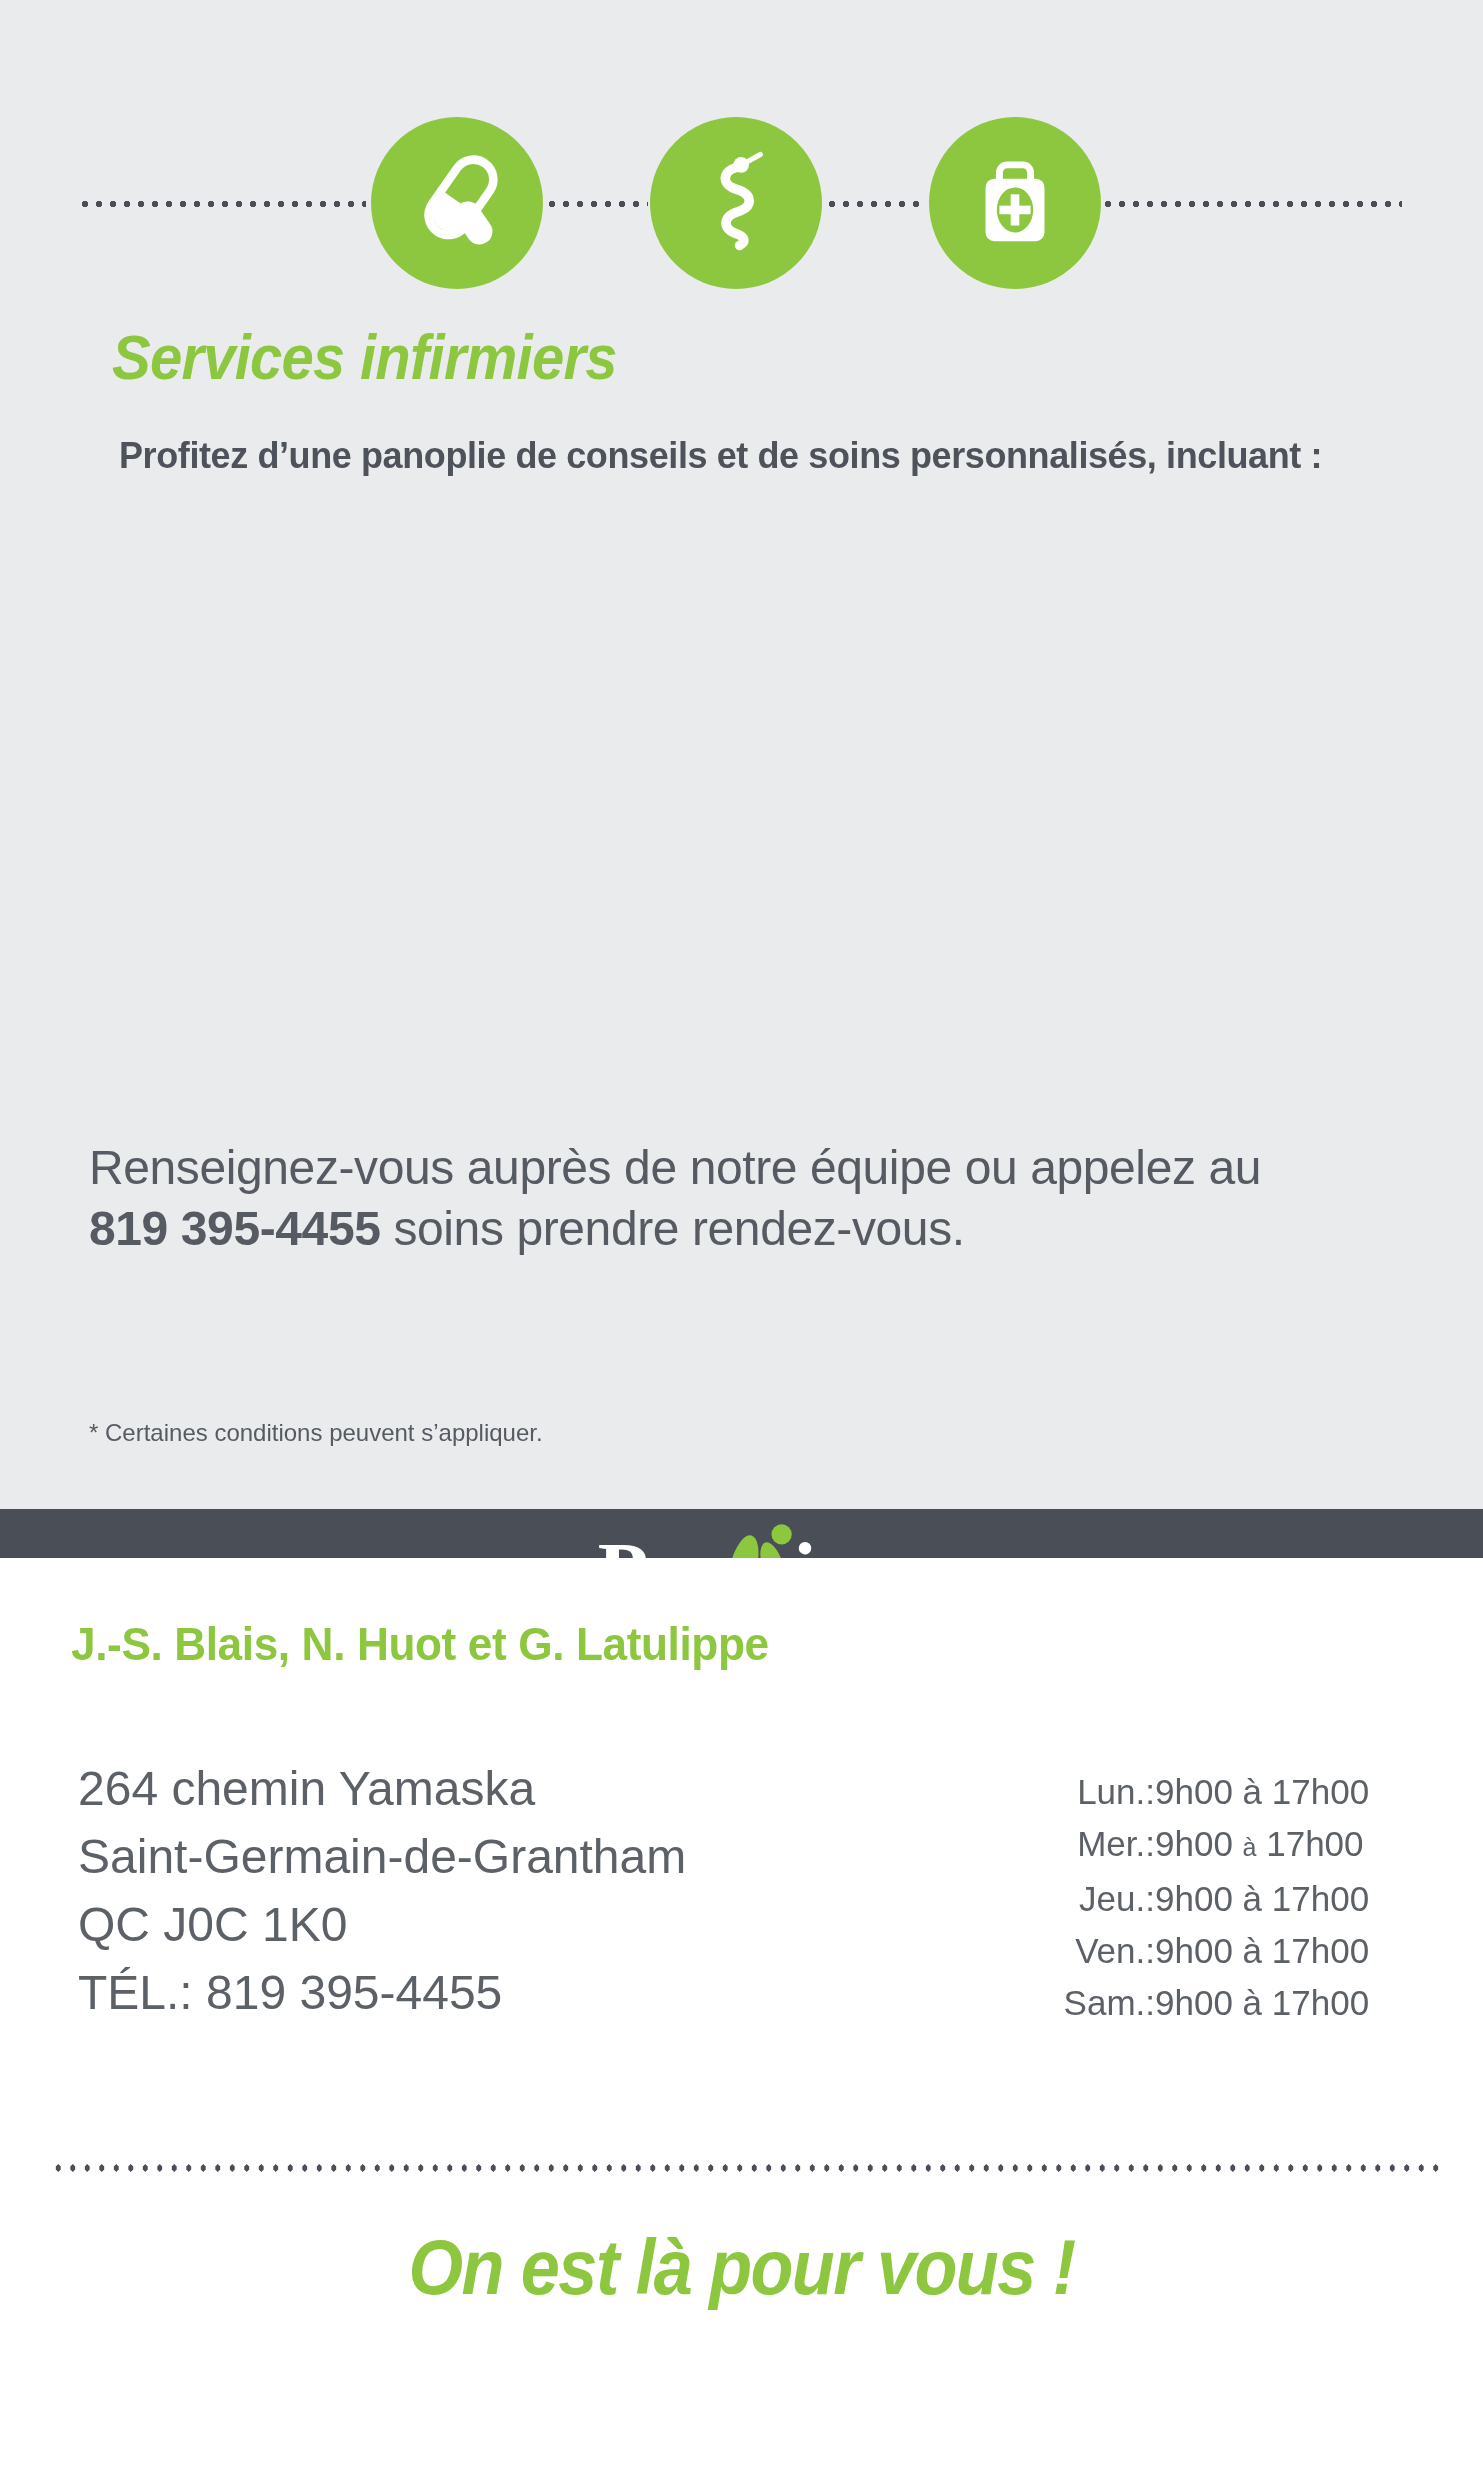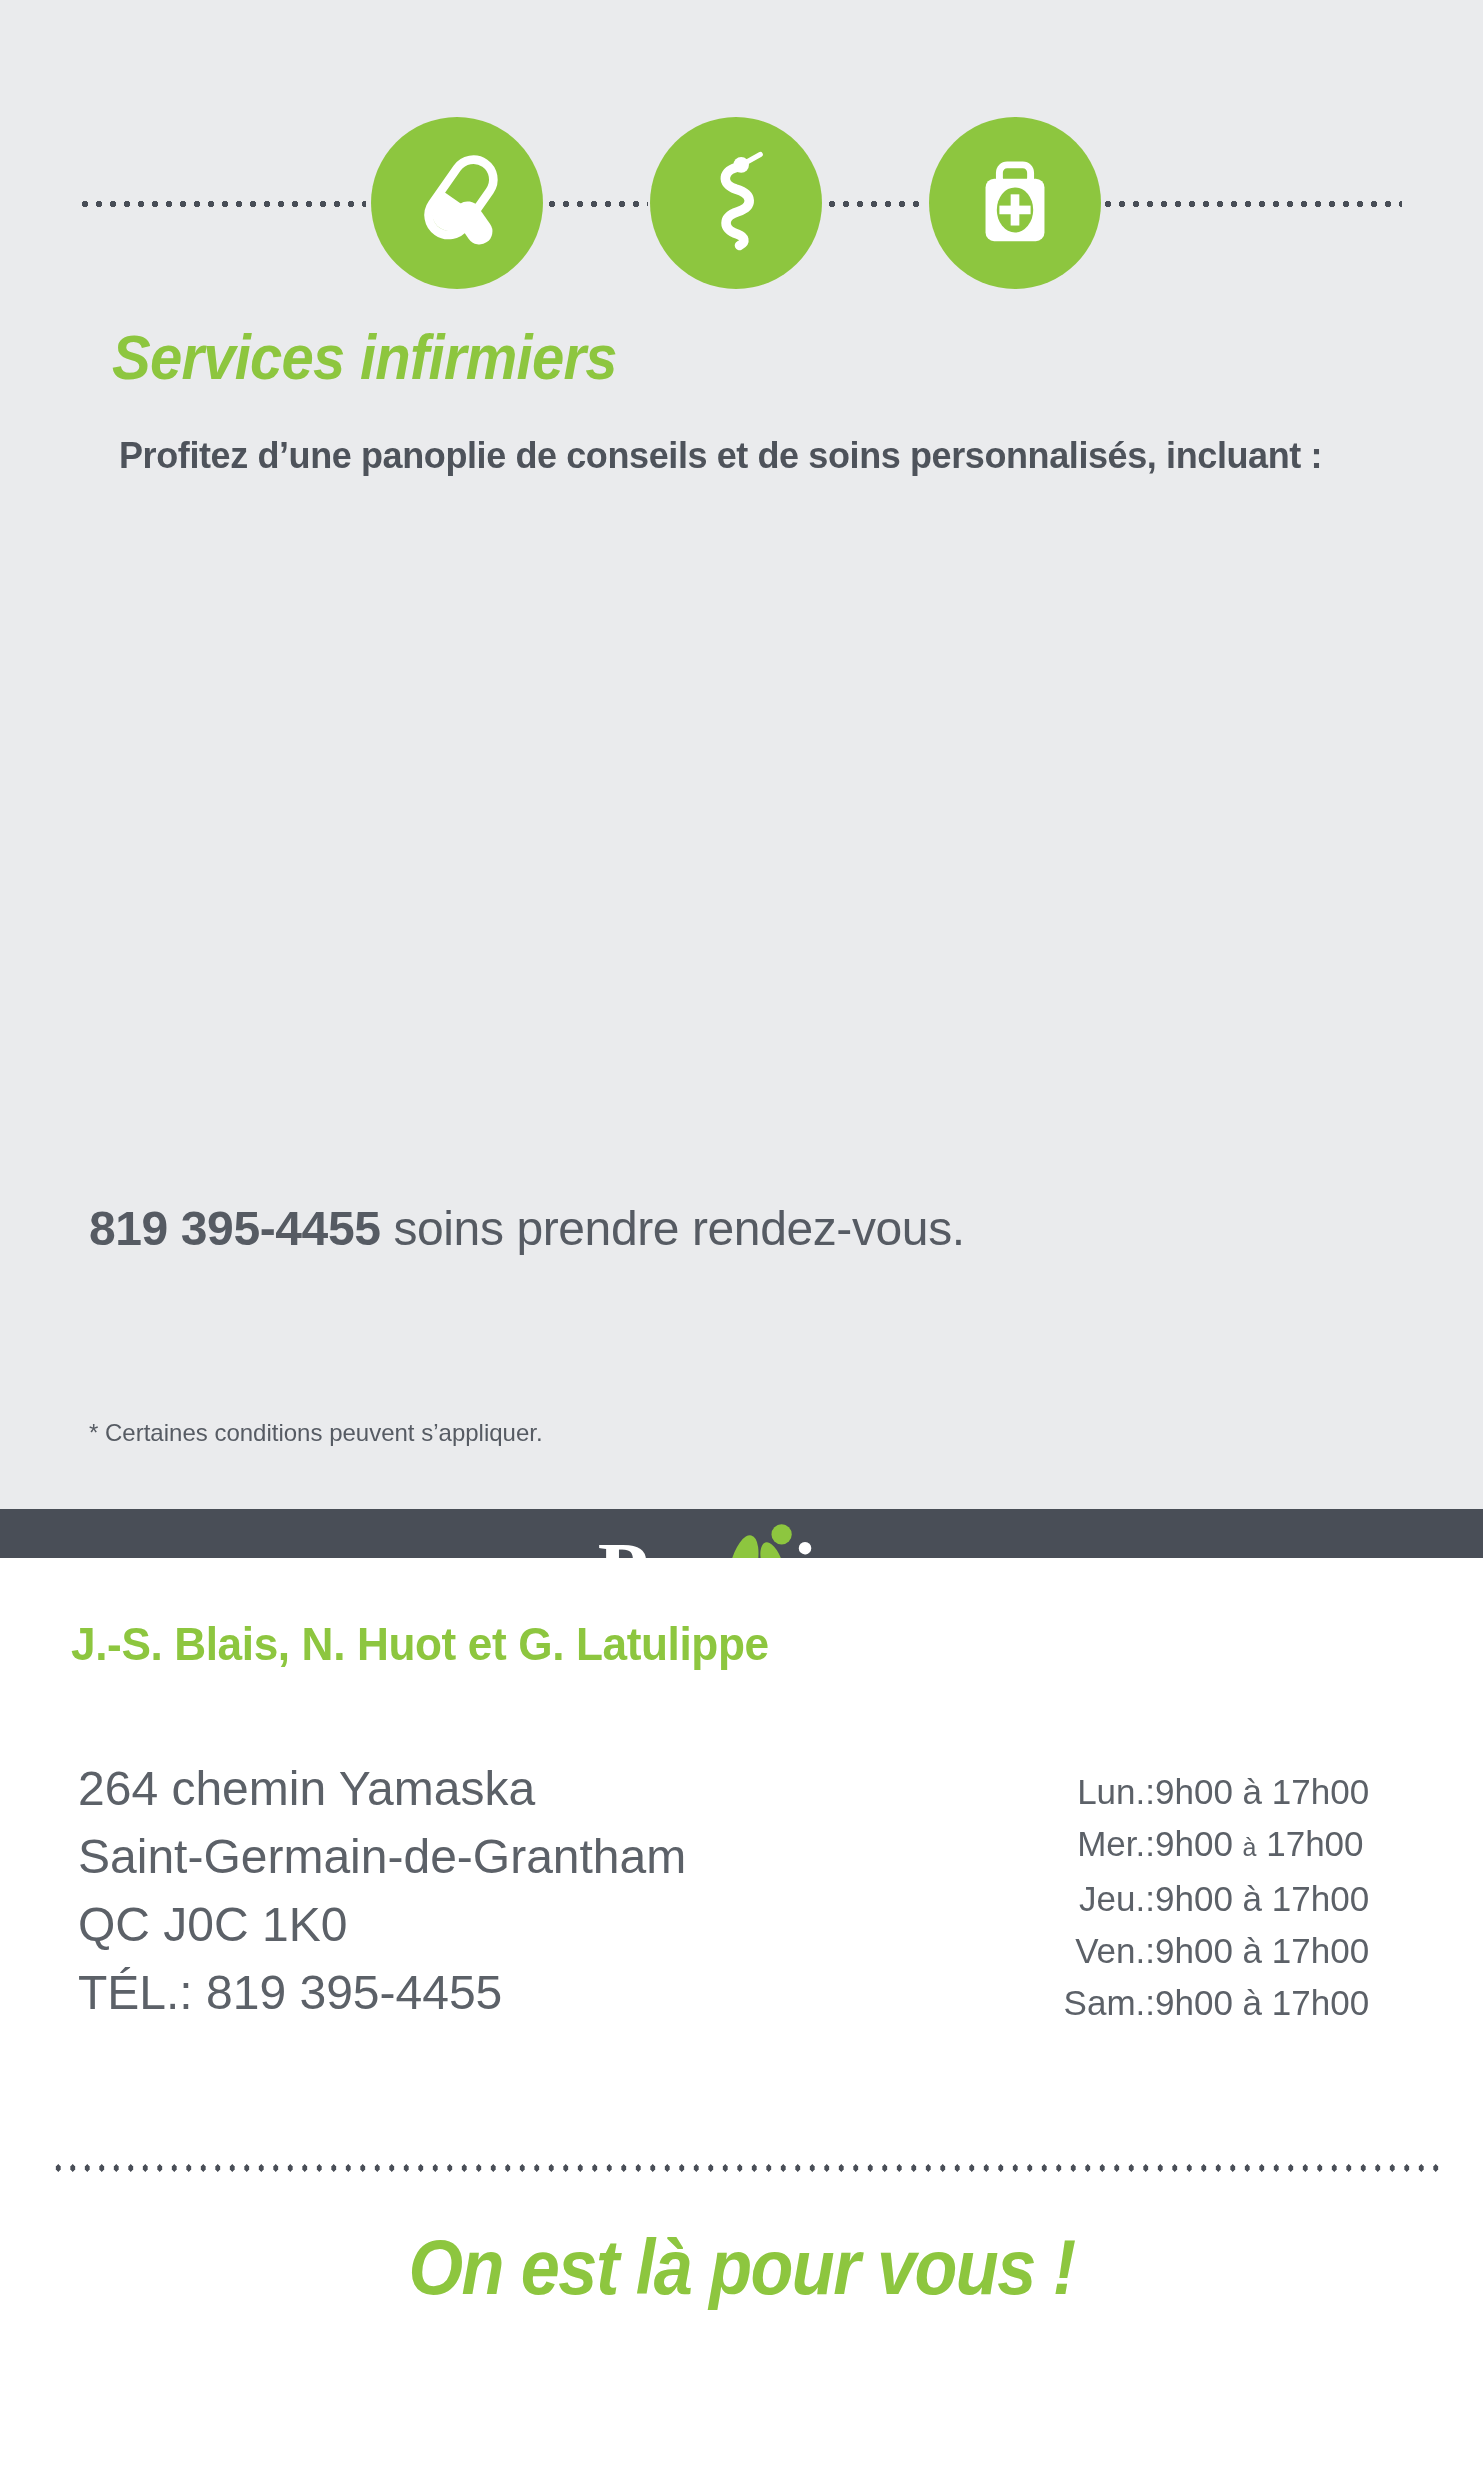--- a/index.html
+++ b/index.html
@@ -107,21 +107,21 @@
         <ellipse cx="60" cy="68" rx="21" ry="26" fill="#8dc63f"></ellipse>
         <rect x="55" y="50" width="10" height="36" fill="#ffffff"></rect>
         <rect x="42" y="63" width="36" height="10" fill="#ffffff"></rect>
       </svg>
     </div>
 
     <h1 class="title">Services infirmiers</h1>
 
     <p class="subtitle">Profitez d’une panoplie de conseils et de soins personnalisés, incluant :</p>
 
-    <p class="cta"><br><strong>819 395-4455</strong><span> soins prendre rendez-vous.</span></p>
+    <p class="cta"><span>Renseignez-vous auprès de notre équipe ou appelez au</span><br><strong>819 395-4455</strong><span> soins prendre rendez-vous.</span></p>
 
     <p class="footnote">* Certaines conditions peuvent s’appliquer.</p>
   </section>
 
   <section class="band">
     <div class="logo">
       <span class="word">Pro</span>
       <svg width="78" height="104" viewBox="0 0 100 132" aria-hidden="true">
         <ellipse cx="30" cy="56" rx="17" ry="42" fill="#8dc63f" transform="rotate(14 30 56)"></ellipse>
         <circle cx="79" cy="14" r="13" fill="#8dc63f"></circle>

